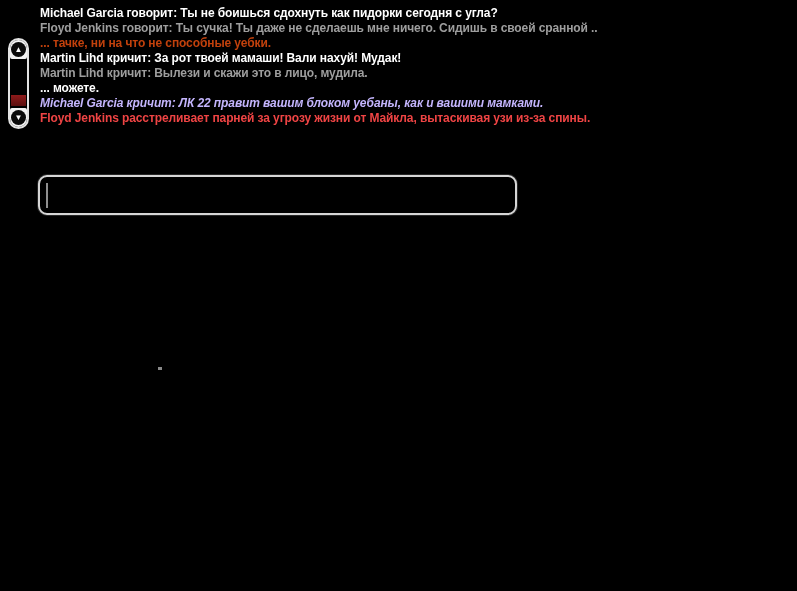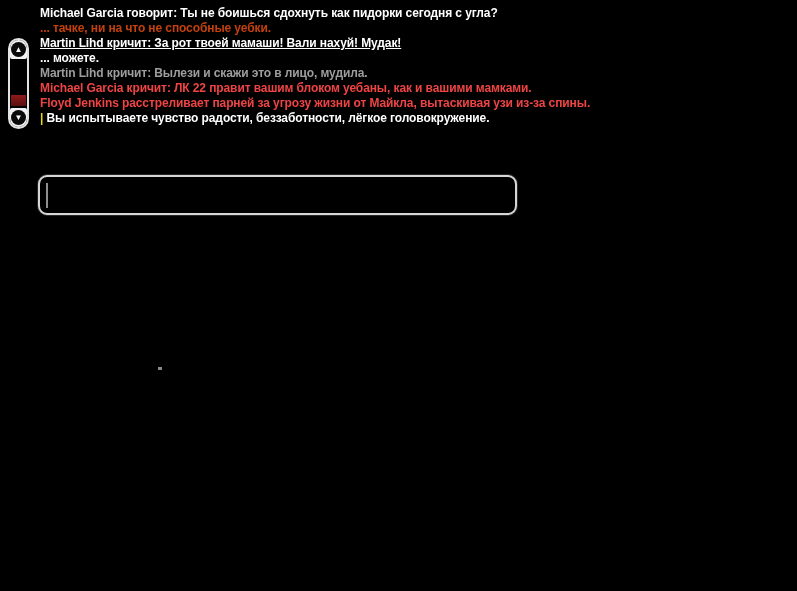--- a/index.html
+++ b/index.html
@@ -96,27 +96,27 @@
     background: #8a8a8a;
   }
 </style>
 </head>
 <body>
 
 <div class="screen">
 
   <div class="chat-log">
       <div class="chat-line"><span style="color: rgb(255, 255, 255);">Michael Garcia говорит: Ты не боишься сдохнуть как пидорки сегодня с угла?</span></div>
+      <div class="chat-line"><span style="color: rgb(158, 158, 158);">Floyd Jenkins говорит: Ты сучка! Ты даже не сделаешь мне ничего. Сидишь в своей сранной ..</span></div>
       <div class="chat-line"><span style="color: #c2410c;">... тачке, ни на что не способные уебки.</span></div>
-      <div class="chat-line"><span style="color: rgb(255, 255, 255); text-decoration: underline;">Martin Lihd кричит: За рот твоей мамаши! Вали нахуй! Мудак!</span></div>
+      <div class="chat-line"><span style="color: rgb(255, 255, 255);">Martin Lihd кричит: За рот твоей мамаши! Вали нахуй! Мудак!</span></div>
+      <div class="chat-line"><span style="color: rgb(158, 158, 158);">Martin Lihd кричит: Вылези и скажи это в лицо, мудила.</span></div>
       <div class="chat-line"><span style="color: rgb(255, 255, 255);">... можете.</span></div>
-      <div class="chat-line"><span style="color: rgb(158, 158, 158);">Martin Lihd кричит: Вылези и скажи это в лицо, мудила.</span></div>
-      <div class="chat-line"><span style="color: #ef4444;">Michael Garcia кричит: ЛК 22 правит вашим блоком уебаны, как и вашими мамками.</span></div>
+      <div class="chat-line"><span style="color: #c4b5fd; font-style: italic;">Michael Garcia кричит: ЛК 22 правит вашим блоком уебаны, как и вашими мамками.</span></div>
       <div class="chat-line"><span style="color: #ef4444;">Floyd Jenkins расстреливает парней за угрозу жизни от Майкла, вытаскивая узи из-за спины.</span></div>
-      <div class="chat-line"><span style="color: rgb(232, 212, 22);">| </span><span style="color: rgb(255, 255, 255);">Вы испытываете чувство радости, беззаботности, лёгкое головокружение.</span></div>
     </div>
 
   <div class="scrollbar">
     <div class="sb-cap sb-top">
       <span class="sb-circle">
         <span class="sb-arrow">▲</span>
       </span>
     </div>
     <div class="sb-thumb" style="background: linear-gradient(rgb(142, 26, 26), rgb(90, 14, 14));"></div>
     <div class="sb-cap sb-bottom">

